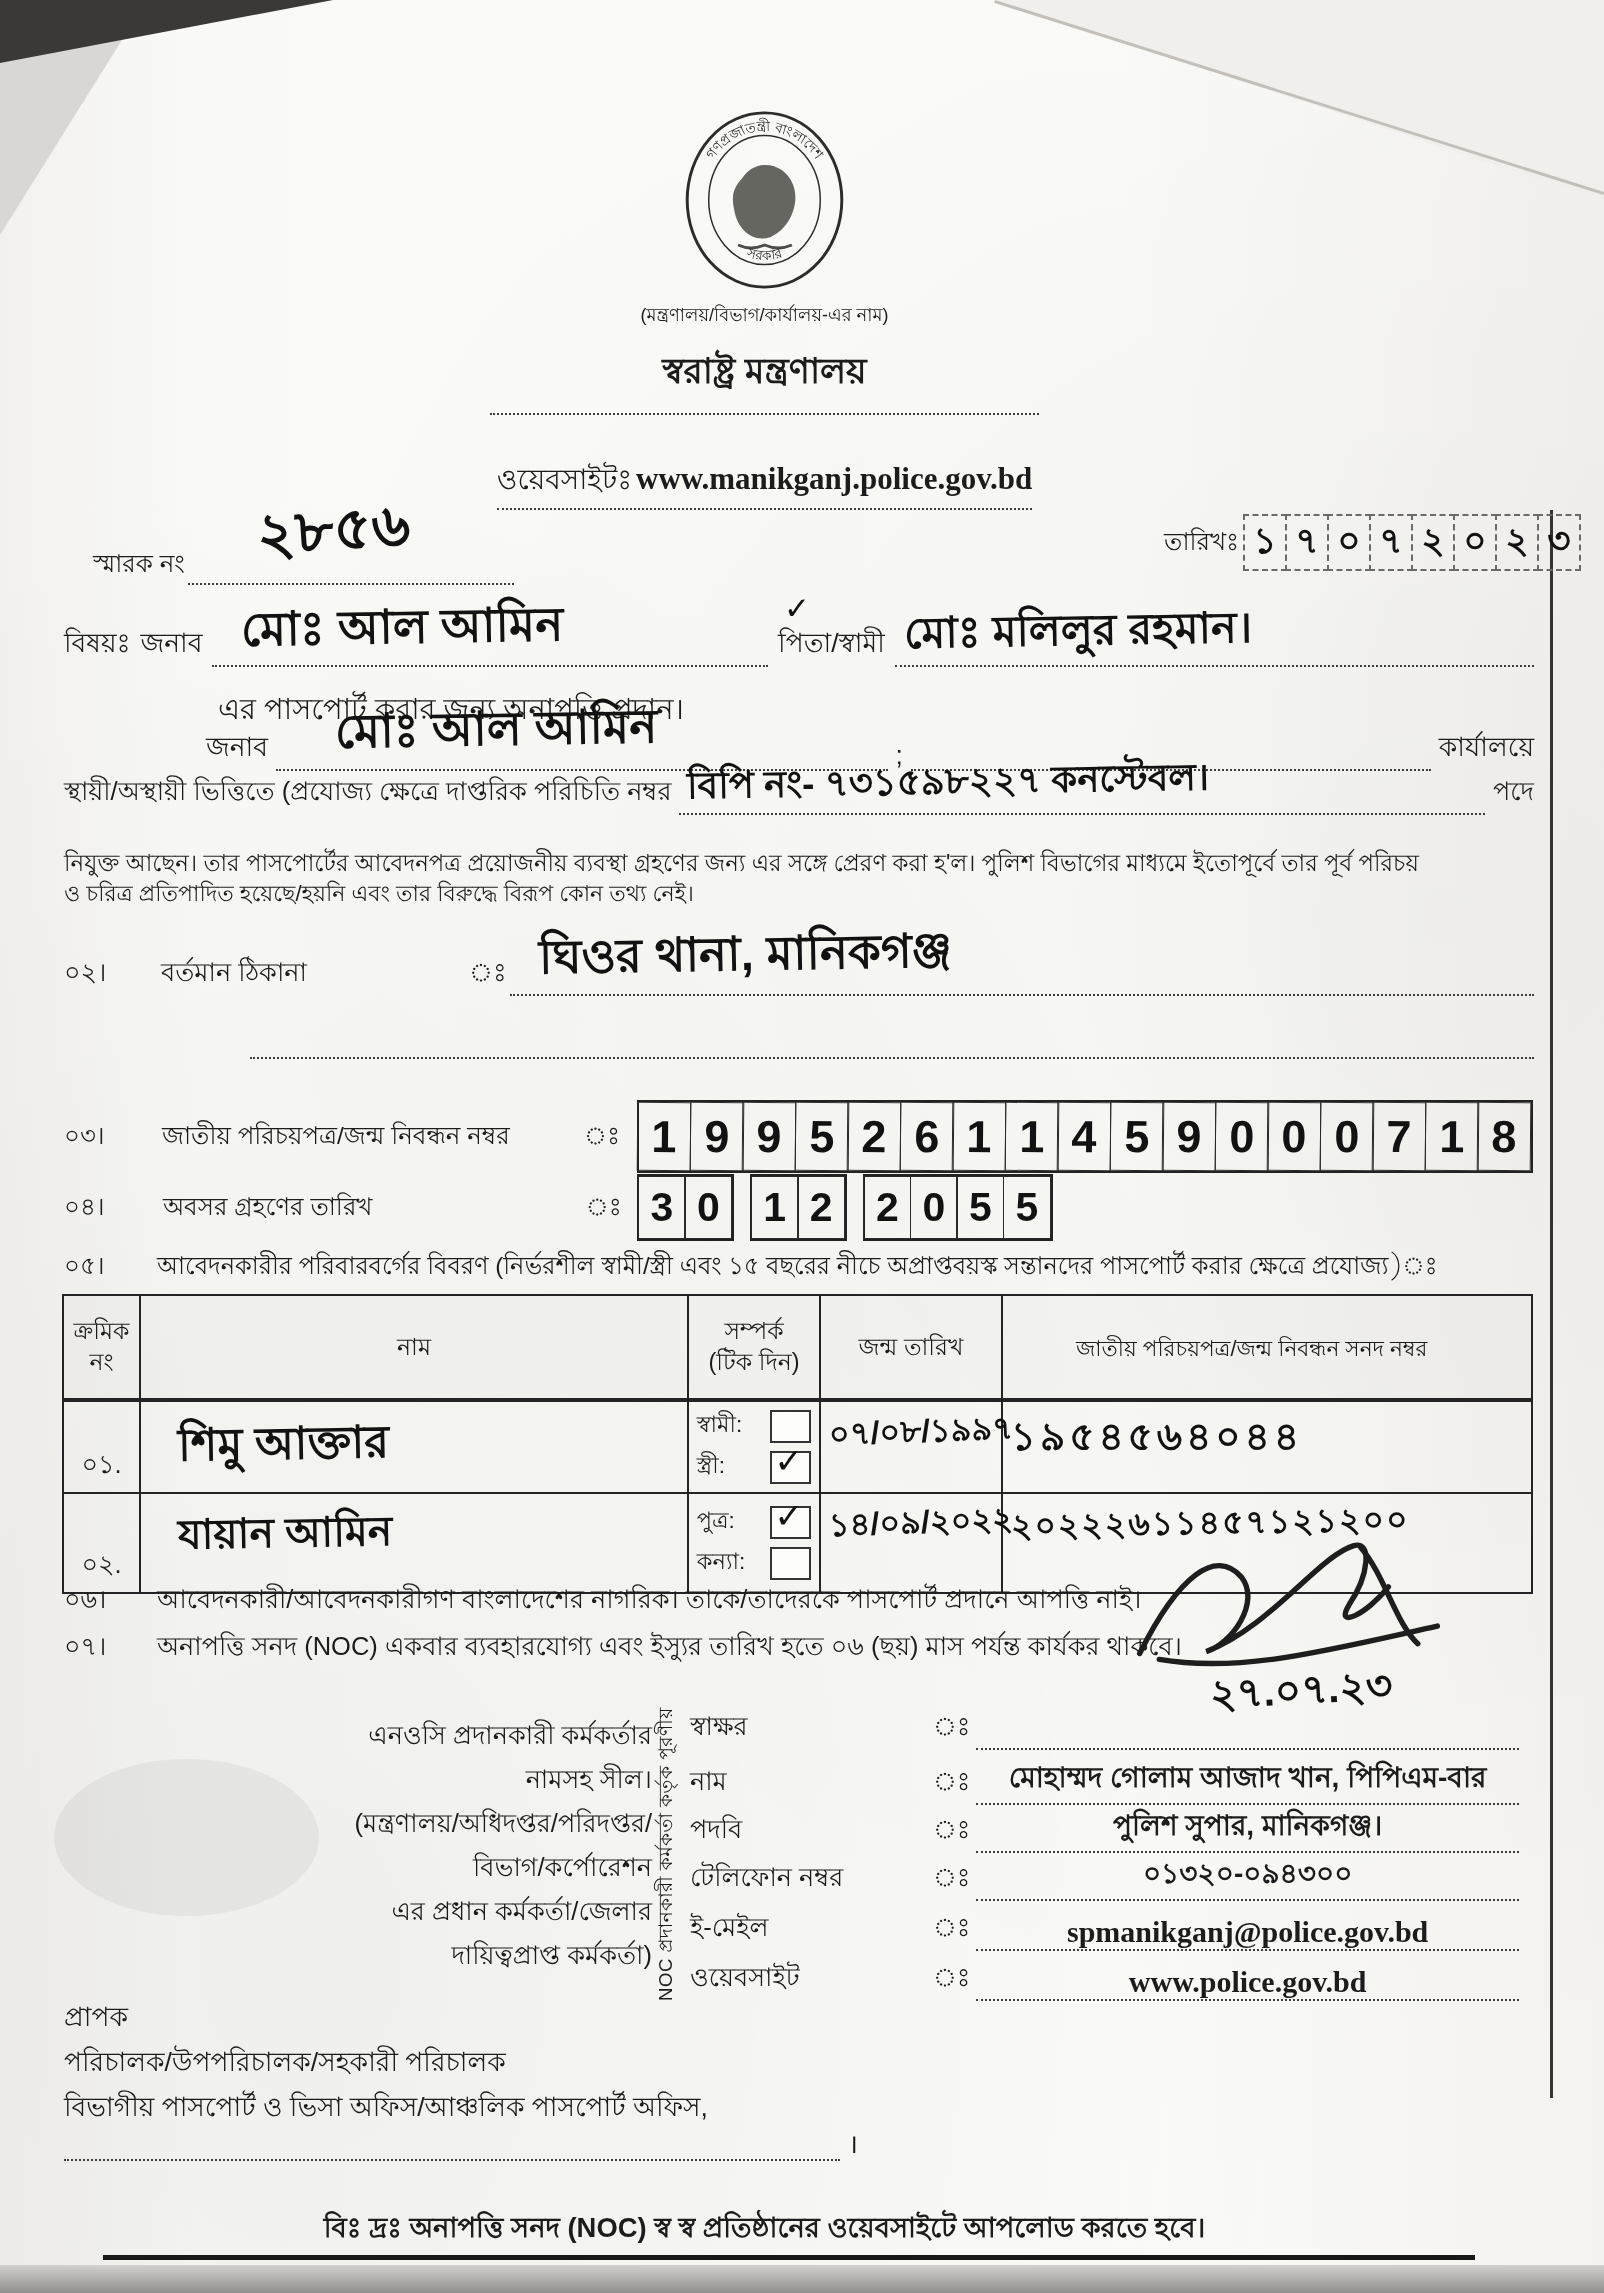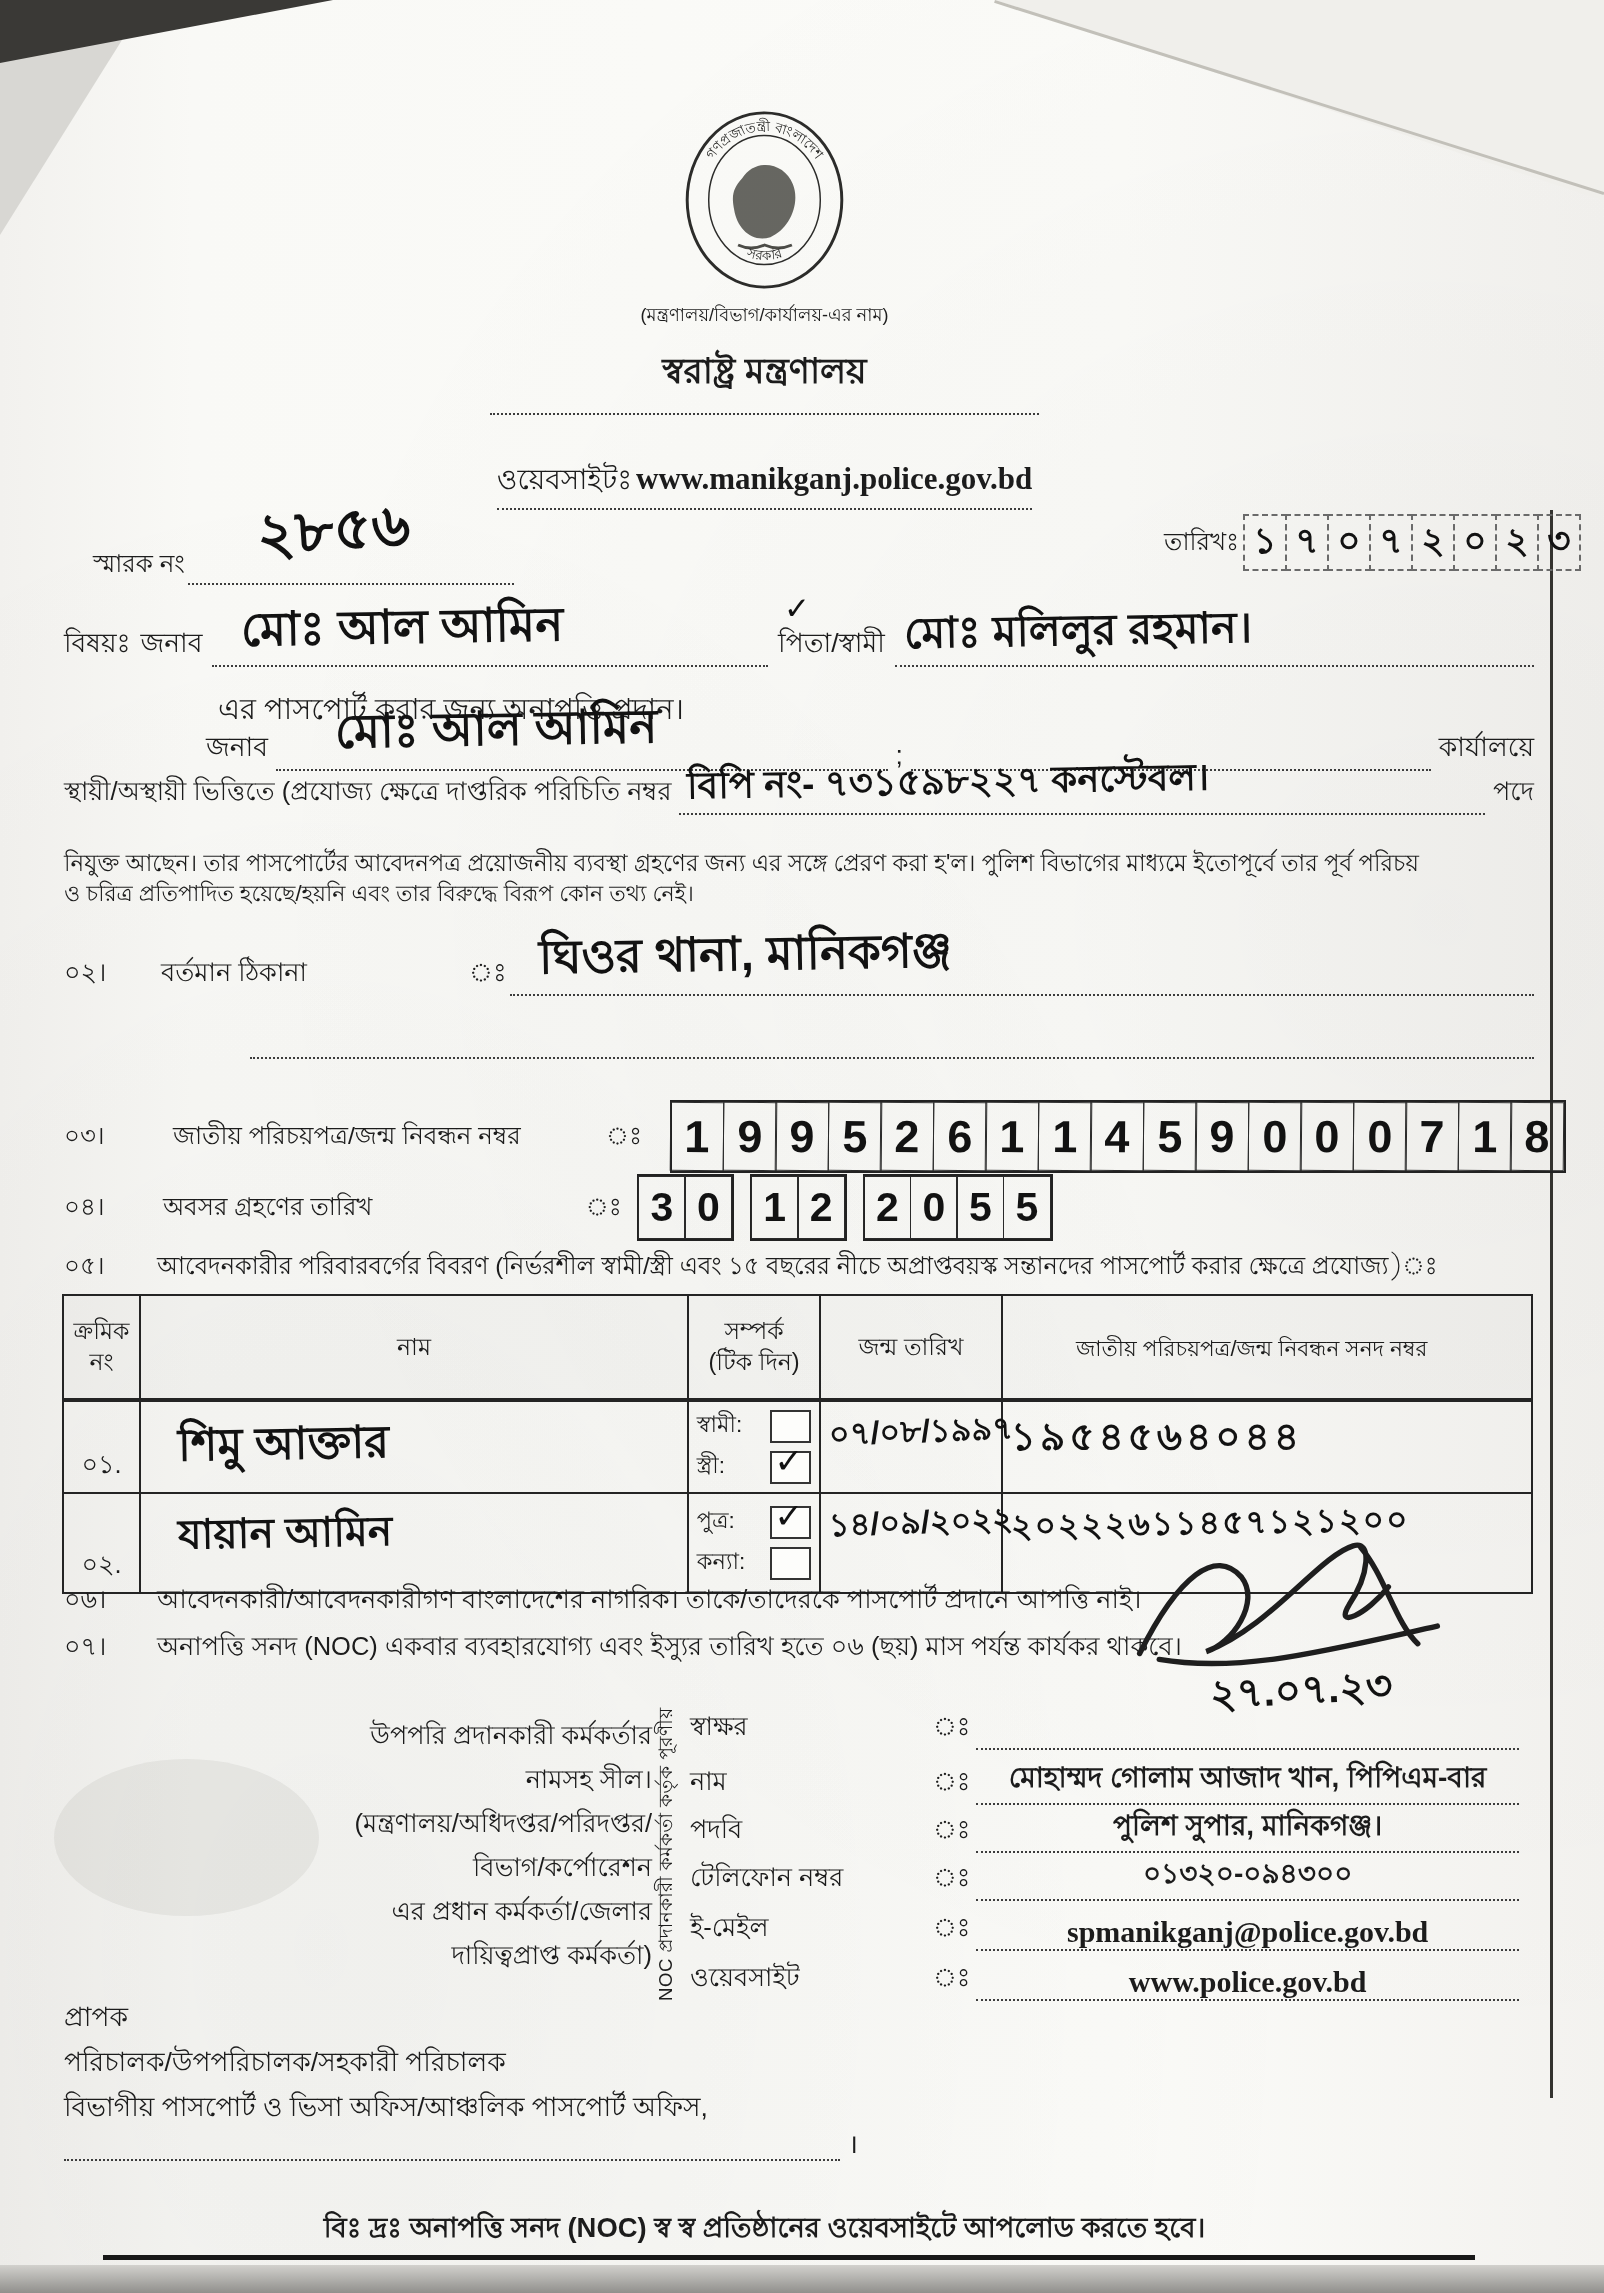--- a/index.html
+++ b/index.html
@@ -77,21 +77,21 @@
   .bp-hw { position:absolute; left:7.8px; bottom:-2px; font-size:37px; transform:rotate(-1deg); }
   .para1 { left:64px; top:845px; font-size:23.5px; }
   .para2 { left:64px; top:876px; font-size:22px; }
 
   
   .item-no { width:93px; flex:0 0 93px; }
   .row02 { left:64px; top:953px; right:71px; display:flex; align-items:flex-end; gap:4px; font-size:25.5px; }
   .addr-hw { position:absolute; left:29px; bottom:-2px; font-size:47px; transform:rotate(-1deg); }
   .row02b { left:250px; top:1057px; right:71px; height:0; border-bottom:2.9px dotted #3c3c3c; }
   .item-label { width:417px; flex:0 0 417px; }
-  .row03 { left:64px; top:1100px; display:flex; align-items:center; gap:16px; font-size:24.5px; }
+  .row03 { left:64px; top:1100px; display:flex; align-items:center; gap:5px; font-size:24.5px; }
   .boxgrid { display:flex; border:2px solid #222; margin-left:11.8px; }
   .nid-box { width:52px; height:67px; border:1.5px solid #2a2a2a; margin-left:-1.5px;
     display:flex; align-items:center; justify-content:center; font-size:45px; transform:rotate(0.5deg); }
   .row04 { left:64px; top:1174px; display:flex; align-items:center; gap:5.9px; font-size:24.5px; }
   .g { display:flex; border:2px solid #222; margin-left:9.8px; }
   .ret-box { width:46px; height:61px; border:1.5px solid #2a2a2a; margin-left:-1.5px;
     display:flex; align-items:center; justify-content:center; font-size:41px; }
   .row05 { left:64px; top:1247px; display:flex; font-size:24.5px; }
 
   
@@ -349,21 +349,21 @@
     <span class="item-no">০৭।</span>
     <span>অনাপত্তি সনদ (NOC) একবার ব্যবহারযোগ্য এবং ইস্যুর তারিখ হতে ০৬ (ছয়) মাস পর্যন্ত কার্যকর থাকবে।</span>
   </div>
 
   <svg class="abs sig-svg" width="333" height="147" viewBox="0 0 340 150">
     <path d="M18 122 C 58 42, 96 14, 122 44 C 142 70, 112 112, 86 120 C 150 96, 202 22, 236 12 C 256 6, 252 42, 232 72 C 216 98, 250 82, 272 54 M 244 14 C 268 42, 280 92, 302 112 M 38 128 C 120 142, 205 120, 322 94" fill="none" stroke="#1e1e1e" stroke-width="5.5" stroke-linecap="round"></path>
   </svg>
   <div class="abs hw sig-date">২৭.০৭.২৩</div>
 
   <div class="abs of-left">
-    <div>উপপরি প্রদানকারী কর্মকর্তার</div>
+    <div>এনওসি প্রদানকারী কর্মকর্তার</div>
     <div>নামসহ সীল।</div>
     <div>(মন্ত্রণালয়/অধিদপ্তর/পরিদপ্তর/</div>
     <div>বিভাগ/কর্পোরেশন</div>
     <div>এর প্রধান কর্মকর্তা/জেলার</div>
     <div>দায়িত্বপ্রাপ্ত কর্মকর্তা)</div>
   </div>
   <div class="abs of-vert">NOC প্রদানকারী কর্মকর্তা কর্তৃক পূরণীয়</div>
   <div class="abs of-fields">
     <div class="of-row">
       <span class="of-label">স্বাক্ষর</span>

